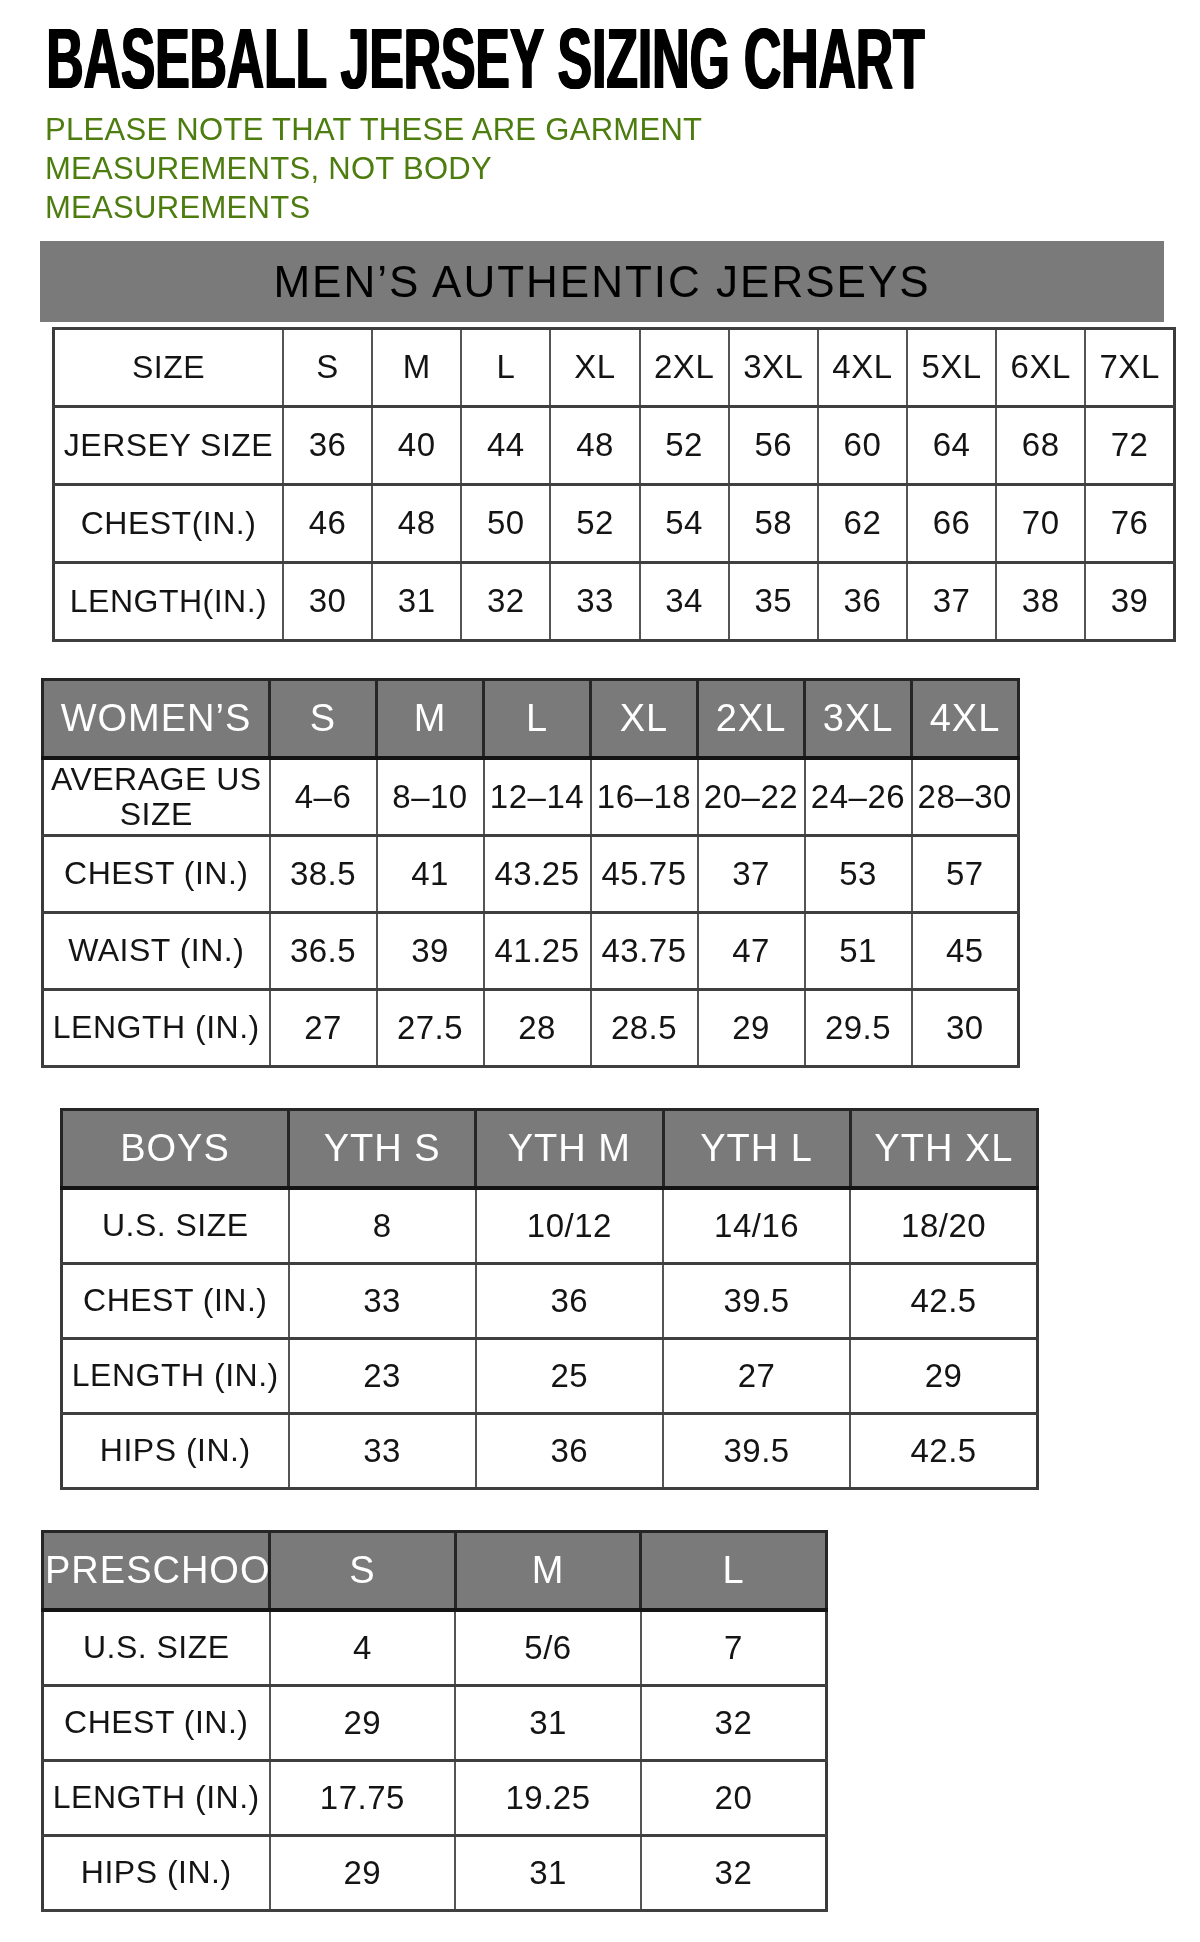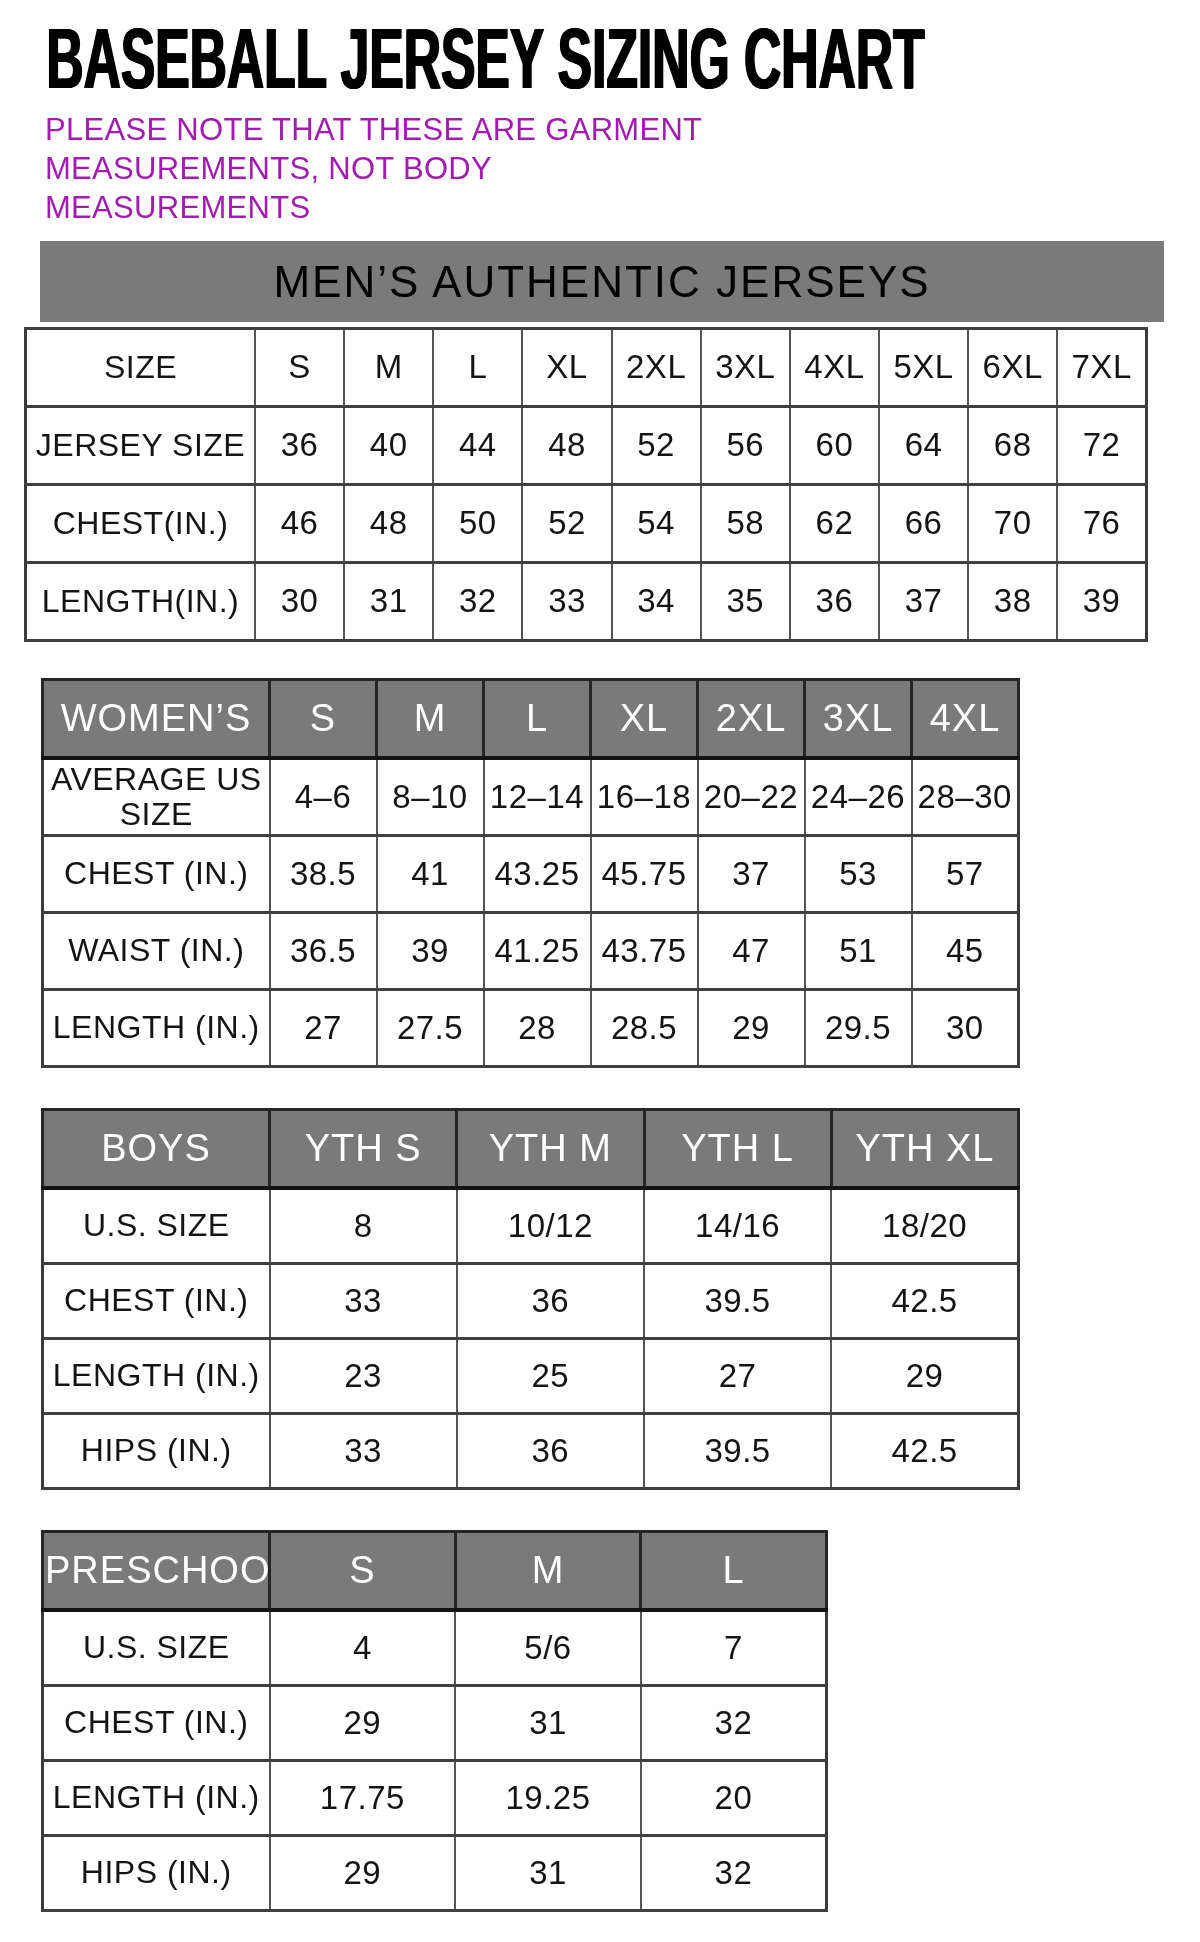--- a/index.html
+++ b/index.html
@@ -12,21 +12,21 @@
   .page-title{
     margin:16px 0 0 46px;
     font-size:86px;font-weight:700;line-height:0.98;
     letter-spacing:0px;white-space:nowrap;color:#000;
     transform:scaleX(0.60);transform-origin:left center;
     text-shadow:1px 0 0 #000, -1px 0 0 #000, 2px 0 0 #000;
   }
   .note{
     margin:10px 0 0 45px;
     font-size:31px;line-height:1.26;letter-spacing:0.3px;
-    color:#a21caf;font-weight:400;
+    color:#4d7c0f;font-weight:400;
     max-width:920px;
   }
   .footer-note{
     margin:26px 0 0 45px;
     font-size:32.5px;letter-spacing:0.3px;
     color:#c9202c;font-weight:400;white-space:nowrap;
   }
   .banner{
     margin:14px 0 5px 40px;width:1124px;height:81px;
     background:#7a7a7a;
@@ -47,26 +47,26 @@
     border-top:3px solid #3f3f3f;border-bottom:3px solid #3f3f3f;
     font-size:33px;color:#141414;height:72px;
     letter-spacing:0.5px;line-height:1.12;
   }
   td.lbl{font-size:32px;letter-spacing:0.5px;}
   th{
     background:#7a7a7a;color:#ffffff;
     border:3px solid #262626;border-bottom:4px solid #141414;
     font-size:38px;font-weight:400;letter-spacing:1px;height:73px;
   }
-  .mens{margin-left:24px;width:1124px;}
+  .mens{margin-left:52px;width:1124px;}
   .mens .lbl{width:225px;}
   .mens td{height:73px;}
   .womens{margin:36px 0 0 41px;width:979px;border-radius:27px;}
   .womens .lbl{width:222px;}
-  .boys{margin:40px 0 0 41px;width:979px;}
+  .boys{margin:40px 0 0 60px;width:979px;}
   .boys .lbl{width:222px;}
   .boys td{height:70px;}
   .preschool{margin:40px 0 0 41px;width:787px;}
   .preschool .lbl{width:222px;}
   .preschool td{height:70px;}
 </style>
 </head>
 <body>
 
 <div>

